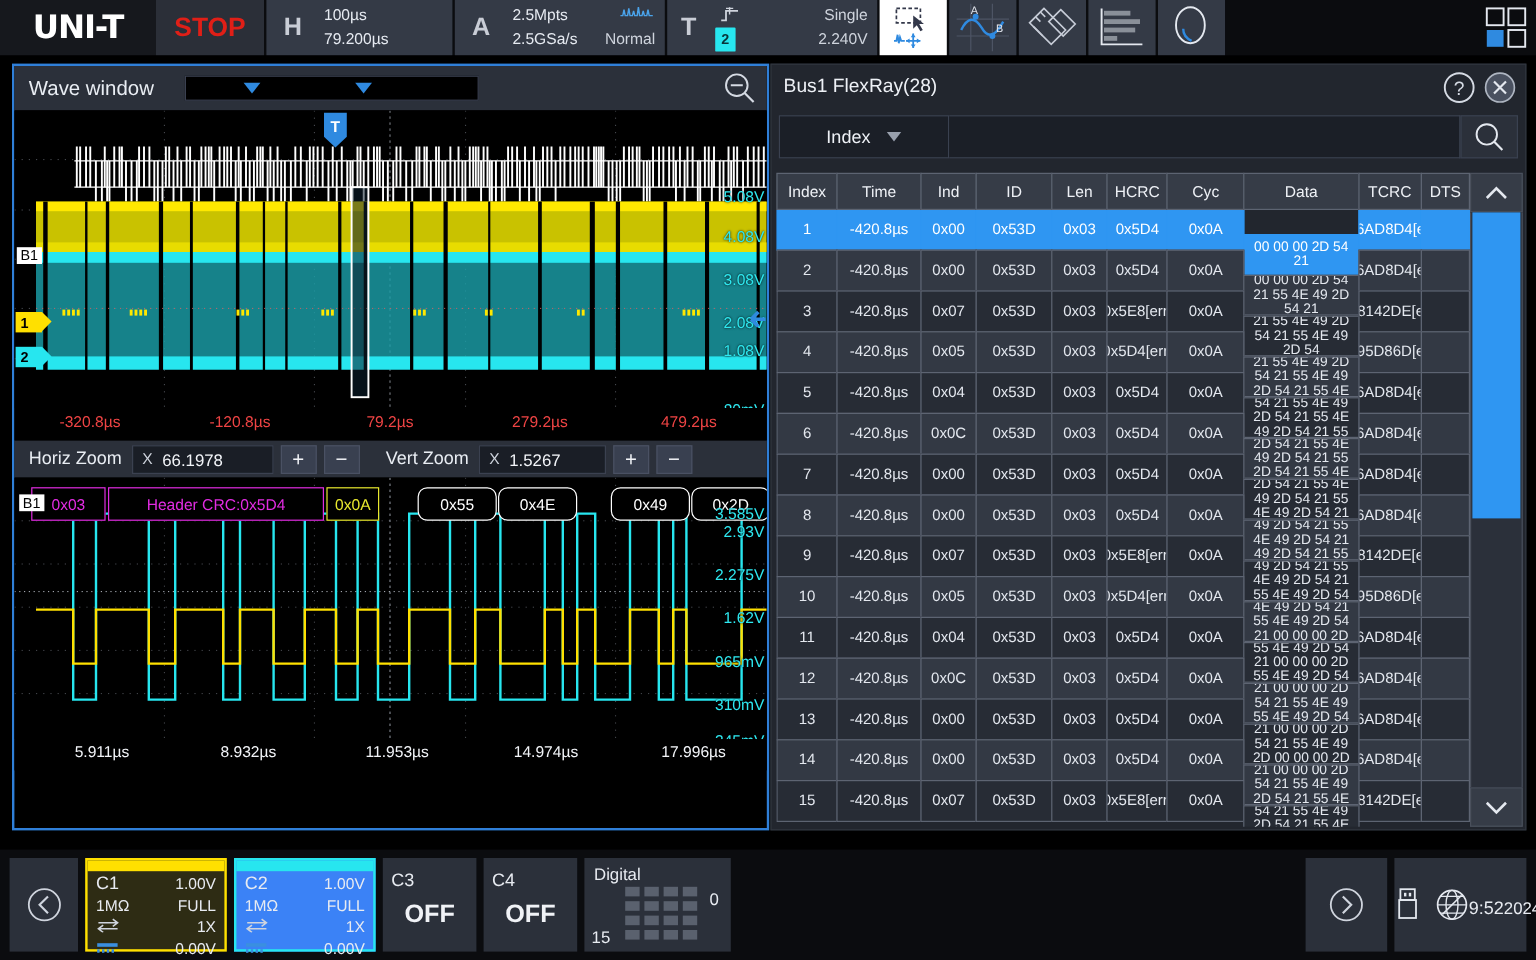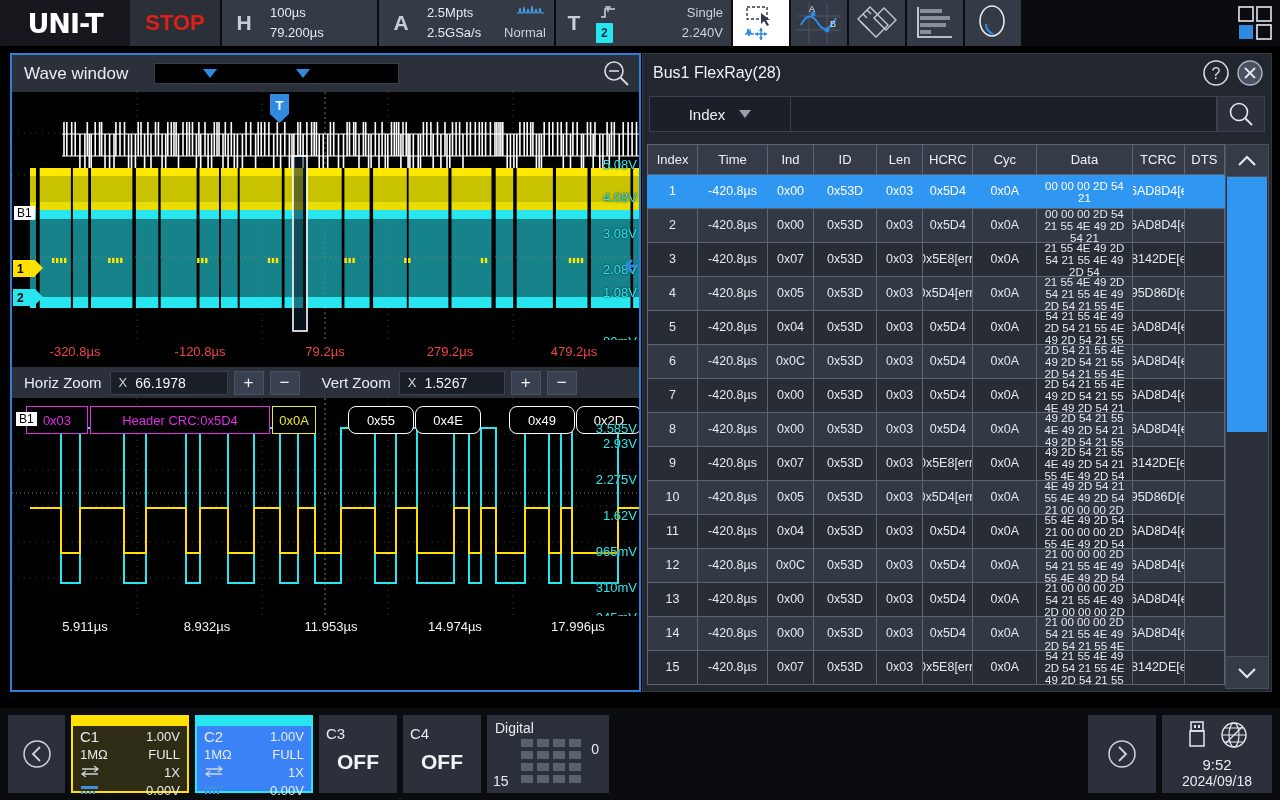--- a/index.html
+++ b/index.html
@@ -125,21 +125,21 @@
   .tbody { height: 514px; overflow: hidden; }
   .tr { display: flex; height: 34px; }
   .td { border: 1px solid #5d6472; color: #e4e8ef; font-size: 12.5px;
         display: flex; align-items: center; justify-content: center; text-align: center;
         line-height: 13px; margin-left: -1px; margin-top: -1px; overflow: hidden; }
   .td:first-child { margin-left: 0; }
   .tr.even .td { background: #272c35; }
   .tr.odd .td { background: #333944; }
   .tr.sel .td { background: #2f96f2; color: #fff; border-color: #2f96f2; }
   .tr.sel .td.dcell { background: #2f96f2; }
-  .td.dcell { font-size: 11.5px; line-height: 12px; padding: 16px 1px; }
+  .td.dcell { font-size: 11.5px; line-height: 12px; padding: 16px 1px; margin-top: 20px; }
 
   
   .c-index { width: 52px; } .c-time { width: 72px; } .c-ind { width: 48px; }
   .c-id { width: 65px; } .c-len { width: 48px; } .c-hcrc { width: 52px; }
   .c-cyc { width: 66px; } .c-data { width: 98px; } .c-tcrc { width: 54px; text-align: center; }
   .c-dts { width: 42px; }
 
   .scroll { width: 44px; height: 545px; display: flex; flex-direction: column;
             background: #22262e; }
   .sc-btn { height: 33px; background: #363c47; border: 1px solid #4a505c;
@@ -170,21 +170,21 @@
   .digcard .dt { color: #e8ebf1; font-size: 14px; }
   .digcard .grid { position: absolute; left: 34px; top: 24px; display: grid;
                    grid-template-columns: repeat(4, 12px); gap: 4px; }
   .digcard .cellx { width: 12px; height: 8px; background: #5a616e; }
   .digcard .n0 { position: absolute; right: 10px; top: 26px; color: #e8ebf1; font-size: 14px; }
   .digcard .n15 { position: absolute; left: 6px; bottom: 4px; color: #e8ebf1; font-size: 14px; }
   .b-spacer { flex: 1; }
   .nextbtn { width: 68px; height: 78px; background: #2b303a; display: flex;
              align-items: center; justify-content: center; }
   .clockbox { width: 110px; height: 78px; background: #2b303a; display: flex;
-              flex-direction: column; align-items: center; padding-top: 5px; }
+              flex-direction: row; align-items: center; padding-top: 5px; }
   .clockbox .icons { display: flex; gap: 12px; align-items: center; }
   .clockbox .tm { color: #e8ebf1; font-size: 15px; margin-top: 2px; }
   .clockbox .dt { color: #e8ebf1; font-size: 14px; }
 </style>
 </head>
 <body>
 
 <div id="root">
 
   <div class="topbar">

